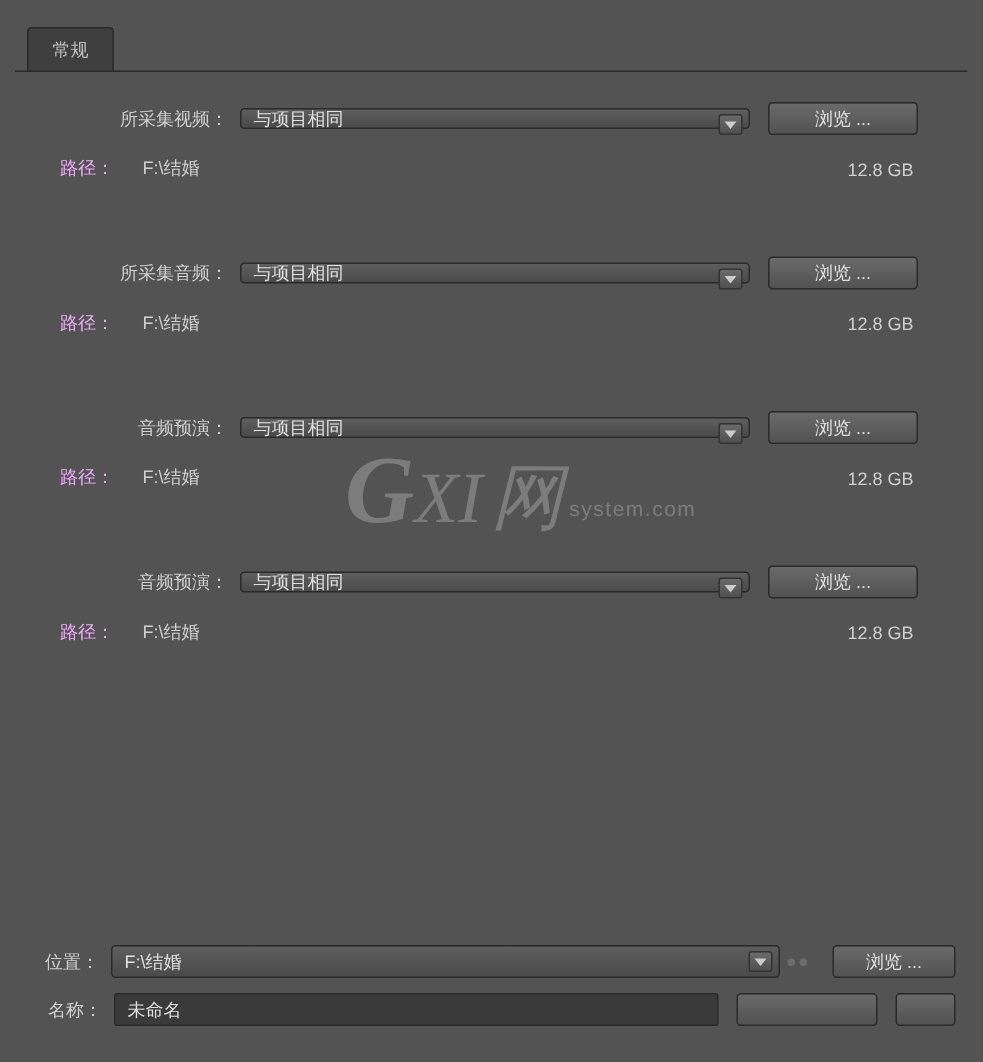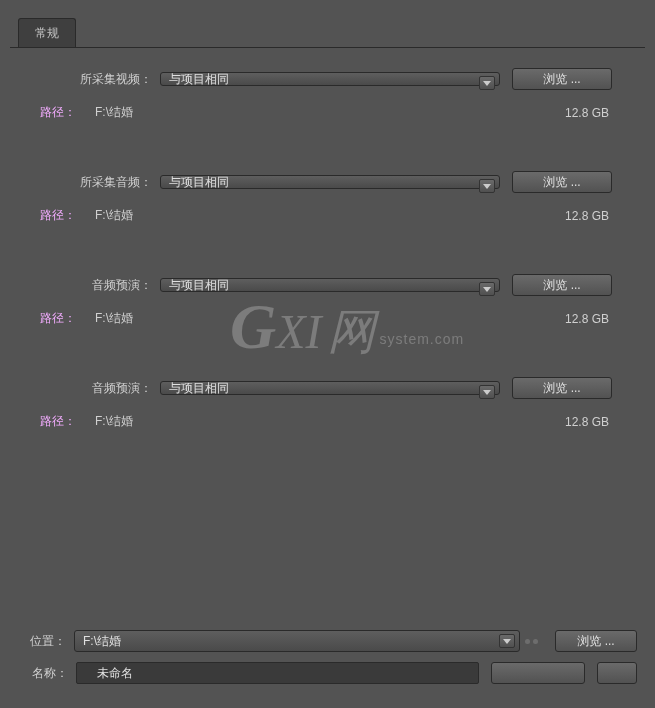--- a/index.html
+++ b/index.html
@@ -167,21 +167,21 @@
       width: 5px; height: 5px;
       background: #888;
       border-radius: 50%;
     }
     .input-name {
       flex: 1;
       height: 22px;
       background: #3a3a3a;
       border: 1px solid #2a2a2a;
       border-radius: 2px;
-      padding: 0 20px;
+      padding: 0 8px;
       color: #e0e0e0;
       font-size: 12px;
     }
     .small-btn {
       width: 94px;
       height: 22px;
       margin-left: 12px;
       background: linear-gradient(#6a6a6a, #525252);
       border: 1px solid #2a2a2a;
       border-radius: 3px;

